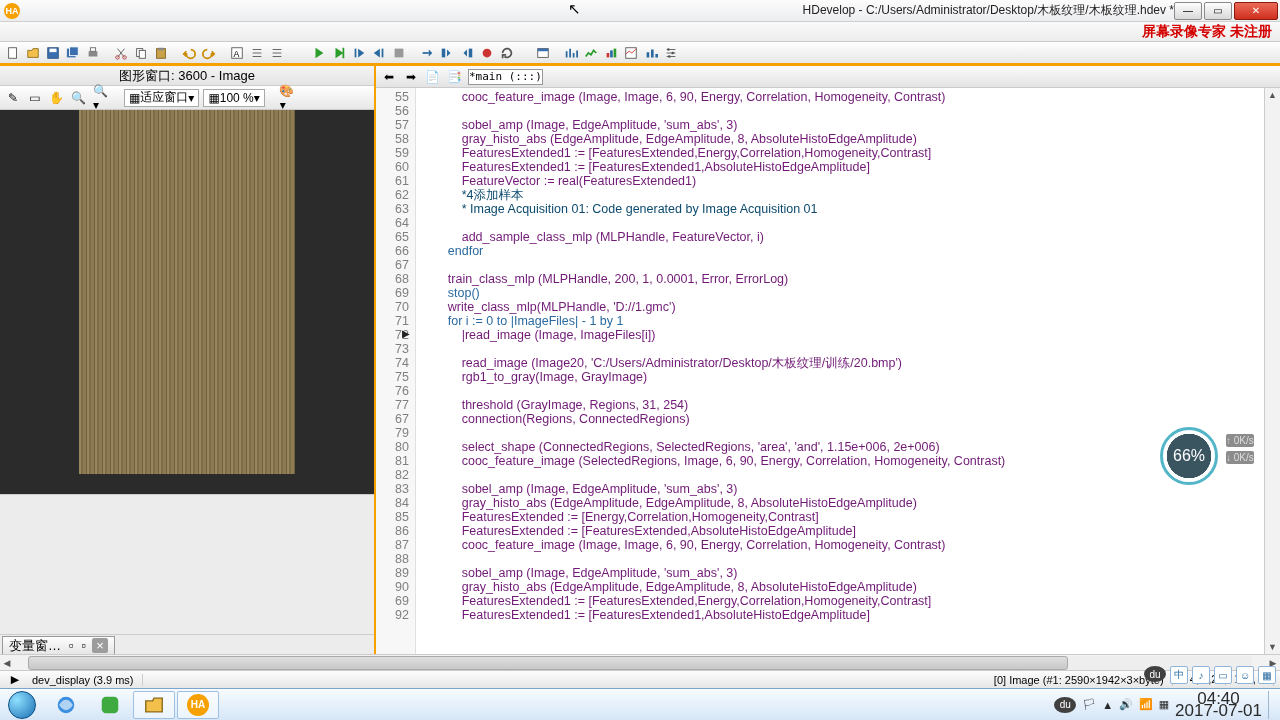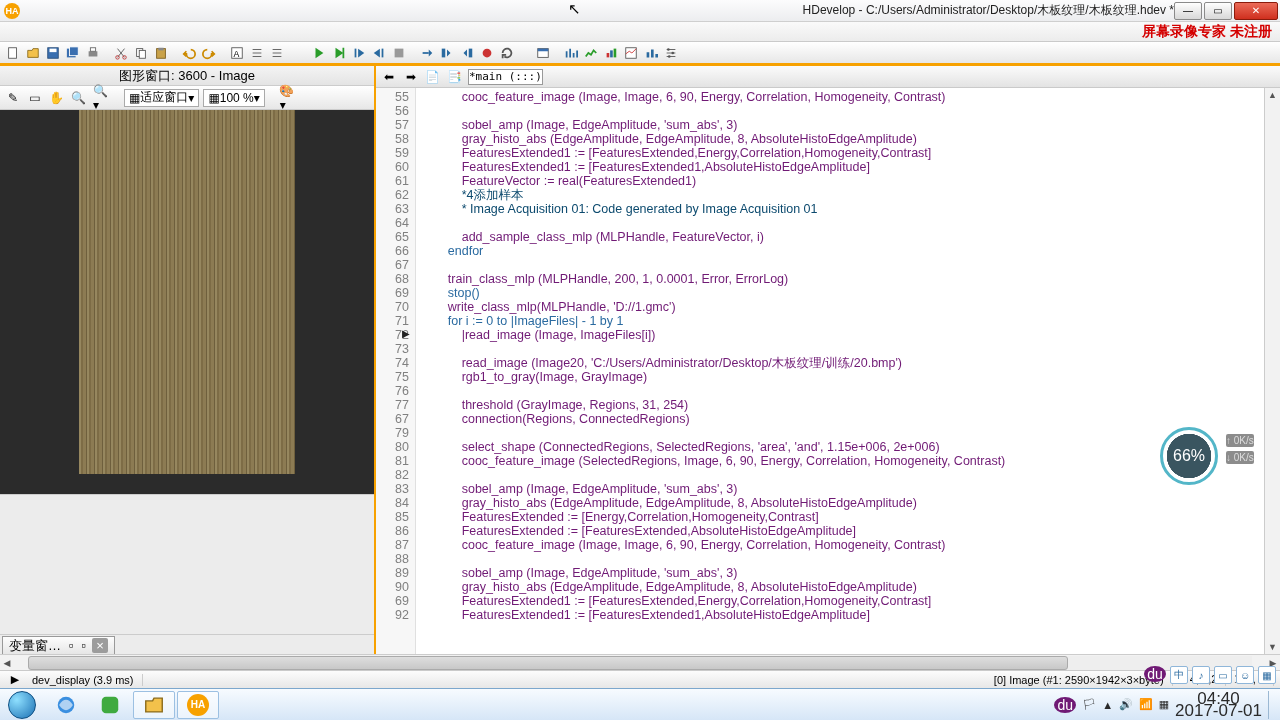--- a/index.html
+++ b/index.html
@@ -62,21 +62,21 @@
 .tray{margin-left:auto;display:flex;align-items:center;gap:6px;padding-right:4px;font-size:11px;color:#2a2a2a;}
 .clock{text-align:center;line-height:12px;font-size:17px;}
 
 .gauge{position:absolute;right:16px;top:424px;width:104px;height:64px;pointer-events:none;}
 .gauge .ring{width:58px;height:58px;border-radius:50%;background:radial-gradient(circle,#3a5560 60%,transparent 61%);border:3px solid #53b6c8;position:absolute;left:0;top:3px;display:flex;align-items:center;justify-content:center;color:#fff;font-size:16px;}
 .gauge .rates{position:absolute;left:66px;top:10px;font-size:10px;color:#ddd;text-align:right;}
 .gauge .rates div{background:rgba(0,0,0,.45);padding:1px 0;margin-bottom:4px;border-radius:2px;}
 
 .sideicons{position:absolute;right:4px;bottom:36px;display:flex;gap:4px;}
 .sideicons .ic{width:18px;height:18px;border:1px solid #8fb6d9;background:#fff;border-radius:2px;display:flex;align-items:center;justify-content:center;font-size:10px;color:#2a6aa0;}
-.du{width:22px;height:16px;border-radius:50%;background:#701a75;color:#fff;font-size:14px;display:flex;align-items:center;justify-content:center;}
+.du{width:22px;height:16px;border-radius:50%;background:#404040;color:#fff;font-size:10px;display:flex;align-items:center;justify-content:center;}
 
 .cursor{position:absolute;left:568px;top:0px;font-size:15px;color:#000;pointer-events:none;}
 
 .vscroll{width:16px;background:#f2f2f2;border-left:1px solid #ccc;display:flex;flex-direction:column;}
 .vscroll .arr{height:14px;display:flex;align-items:center;justify-content:center;font-size:9px;color:#555;}
 .vscroll .vtrack{flex:1;position:relative;}
 </style>
 </head>
 <body>
 

